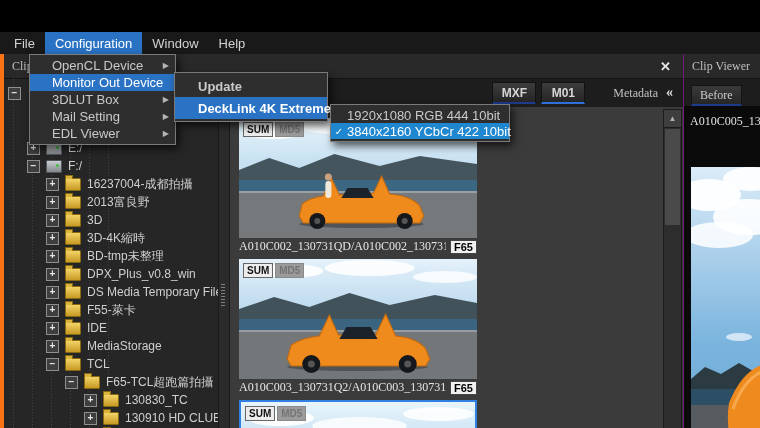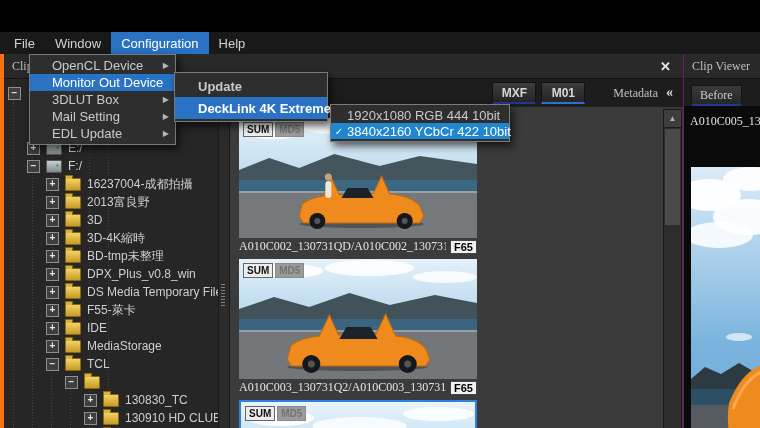--- a/index.html
+++ b/index.html
@@ -107,22 +107,22 @@
   .rp-image{position:absolute;left:7px;top:61px;width:70px;bottom:0;overflow:hidden;}
   .rp-image svg{display:block;width:100%;height:100%;}
 </style>
 </head>
 <body>
 
 <div class="app">
 
   <div class="menubar">
       <div class="mb-item">File</div>
+      <div class="mb-item active">Configuration</div>
       <div class="mb-item">Window</div>
-      <div class="mb-item active">Configuration</div>
       <div class="mb-item">Help</div>
     </div>
 
   <div class="left-panel">
     <div class="lp-header">
       <span class="lp-title">Clip</span>
       <span class="close-x">✕</span>
     </div>
     <div class="lp-body">
       <div class="tree-col">
@@ -190,20 +190,21 @@
             <span class="tlabel">MediaStorage</span>
           </div>
           <div class="tree-row" style="padding-left: 42px;">
             <span class="exp">−</span>
             <span class="ticon folder"></span>
             <span class="tlabel">TCL</span>
           </div>
           <div class="tree-row" style="padding-left: 61px;">
             <span class="exp">−</span>
             <span class="ticon folder"></span>
+            <span class="tlabel">F65-TCL超跑篇拍攝</span>
           </div>
           <div class="tree-row" style="padding-left: 80px;">
             <span class="exp">+</span>
             <span class="ticon folder"></span>
             <span class="tlabel">130830_TC</span>
           </div>
           <div class="tree-row" style="padding-left: 80px;">
             <span class="exp">+</span>
             <span class="ticon folder"></span>
             <span class="tlabel">130910 HD CLUB T</span>
@@ -378,21 +379,21 @@
       </div>
       <div class="menu-row">
         <span class="mlabel">3DLUT Box</span>
         <span class="marrow">▶</span>
       </div>
       <div class="menu-row">
         <span class="mlabel">Mail Setting</span>
         <span class="marrow">▶</span>
       </div>
       <div class="menu-row">
-        <span class="mlabel">EDL Update</span>
+        <span class="mlabel">EDL Viewer</span>
         <span class="marrow">▶</span>
       </div>
     </div>
   <div class="menu-panel menu-sub">
       <div class="menu-row">
         <span class="mlabel">Update</span>
         <span class="marrow"></span>
       </div>
       <div class="menu-row hl">
         <span class="mlabel">DeckLink 4K Extreme</span>

